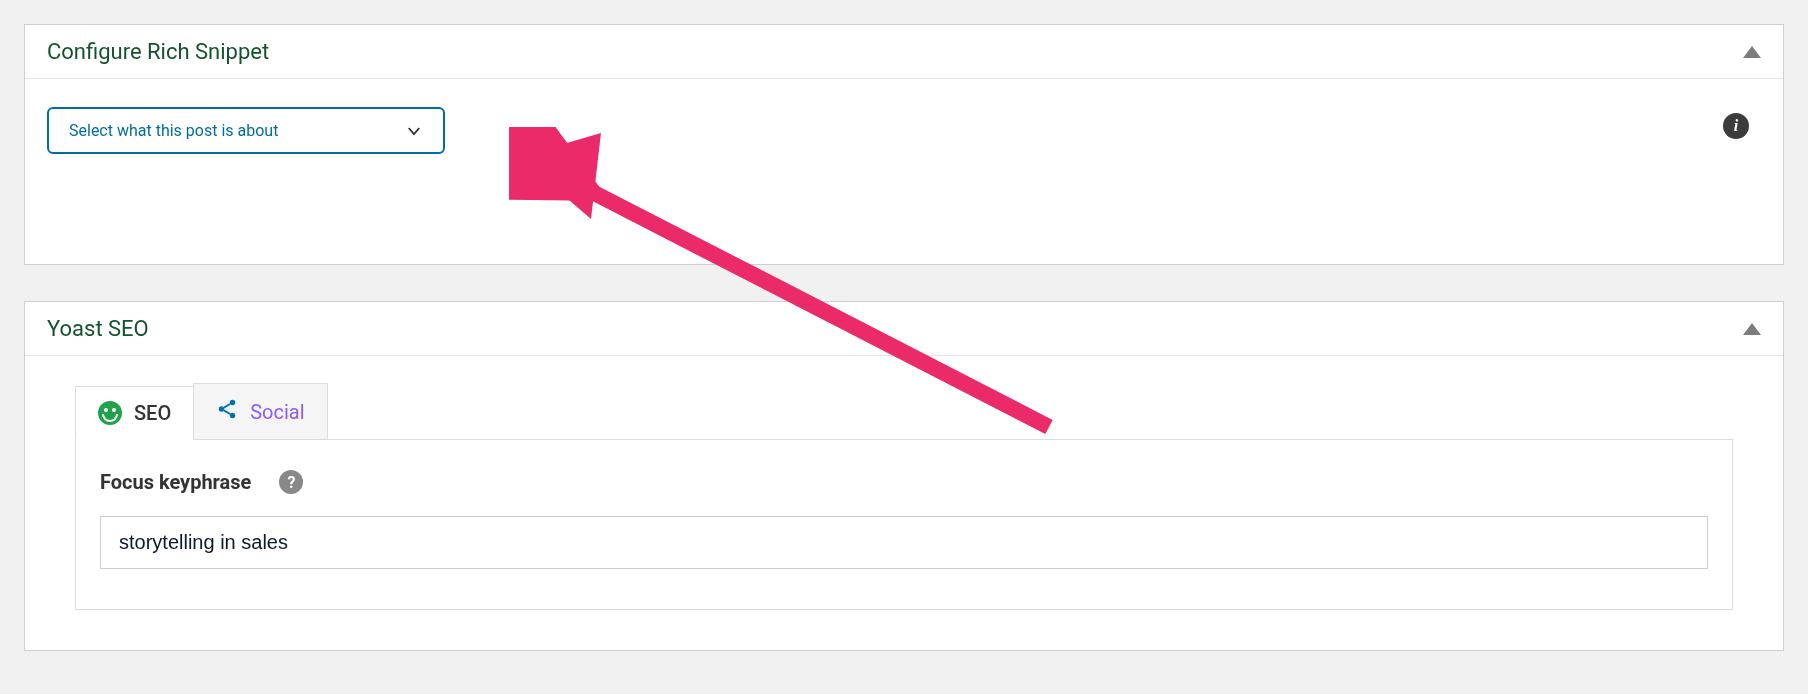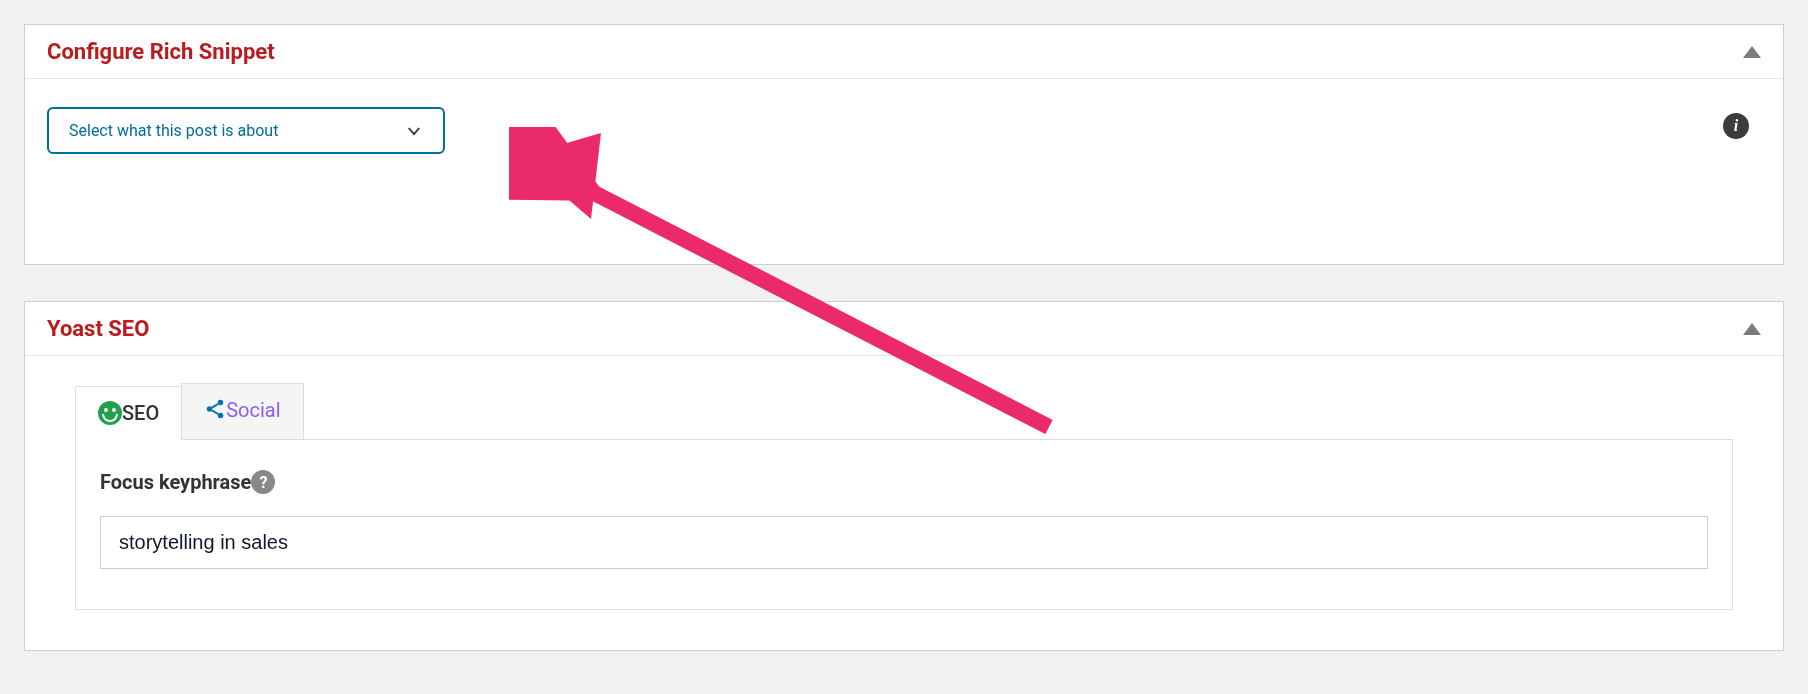--- a/index.html
+++ b/index.html
@@ -17,22 +17,22 @@
     .panel-header {
       display: flex;
       align-items: center;
       justify-content: space-between;
       padding: 14px 22px;
       border-bottom: 1px solid #e5e5e5;
       cursor: pointer;
     }
     .panel-title {
       font-size: 22px;
-      font-weight: 700;
-      color: #b91c1c;
+      font-weight: 400;
+      color: #14532d;
       text-align: right;
     }
     .collapse-caret {
       width: 0; height: 0;
       border-left: 9px solid transparent;
       border-right: 9px solid transparent;
       border-bottom: 12px solid #7c7c7c;
     }
     .panel-body {
       padding: 28px 22px 110px 22px;
@@ -74,21 +74,22 @@
       font-style: italic;
       cursor: pointer;
     }
     
     .tabs {
       display: flex;
       align-items: flex-end;
     }
     .tab {
       display: flex;
-      gap: 0;
+      align-items: center;
+      gap: 12px;
       padding: 14px 22px;
       border: 1px solid #ddd;
       background: #f5f5f5;
       font-size: 20px;
       cursor: pointer;
       margin-right: -1px;
       position: relative;
       top: 1px;
     }
     .tab.active {
@@ -129,21 +130,21 @@
     .yoast-content {
       border: 1px solid #ddd;
       padding: 30px 24px 40px 24px;
     }
     .field-label {
       font-size: 20px;
       font-weight: 700;
       color: #333;
       display: flex;
       align-items: center;
-      gap: 0;
+      gap: 28px;
       margin-bottom: 22px;
     }
     .help-icon {
       width: 24px; height: 24px;
       border-radius: 50%;
       background: #888;
       color: #fff;
       display: inline-flex; align-items: center; justify-content: center;
       font-size: 16px; font-weight: 700;
       cursor: pointer;

